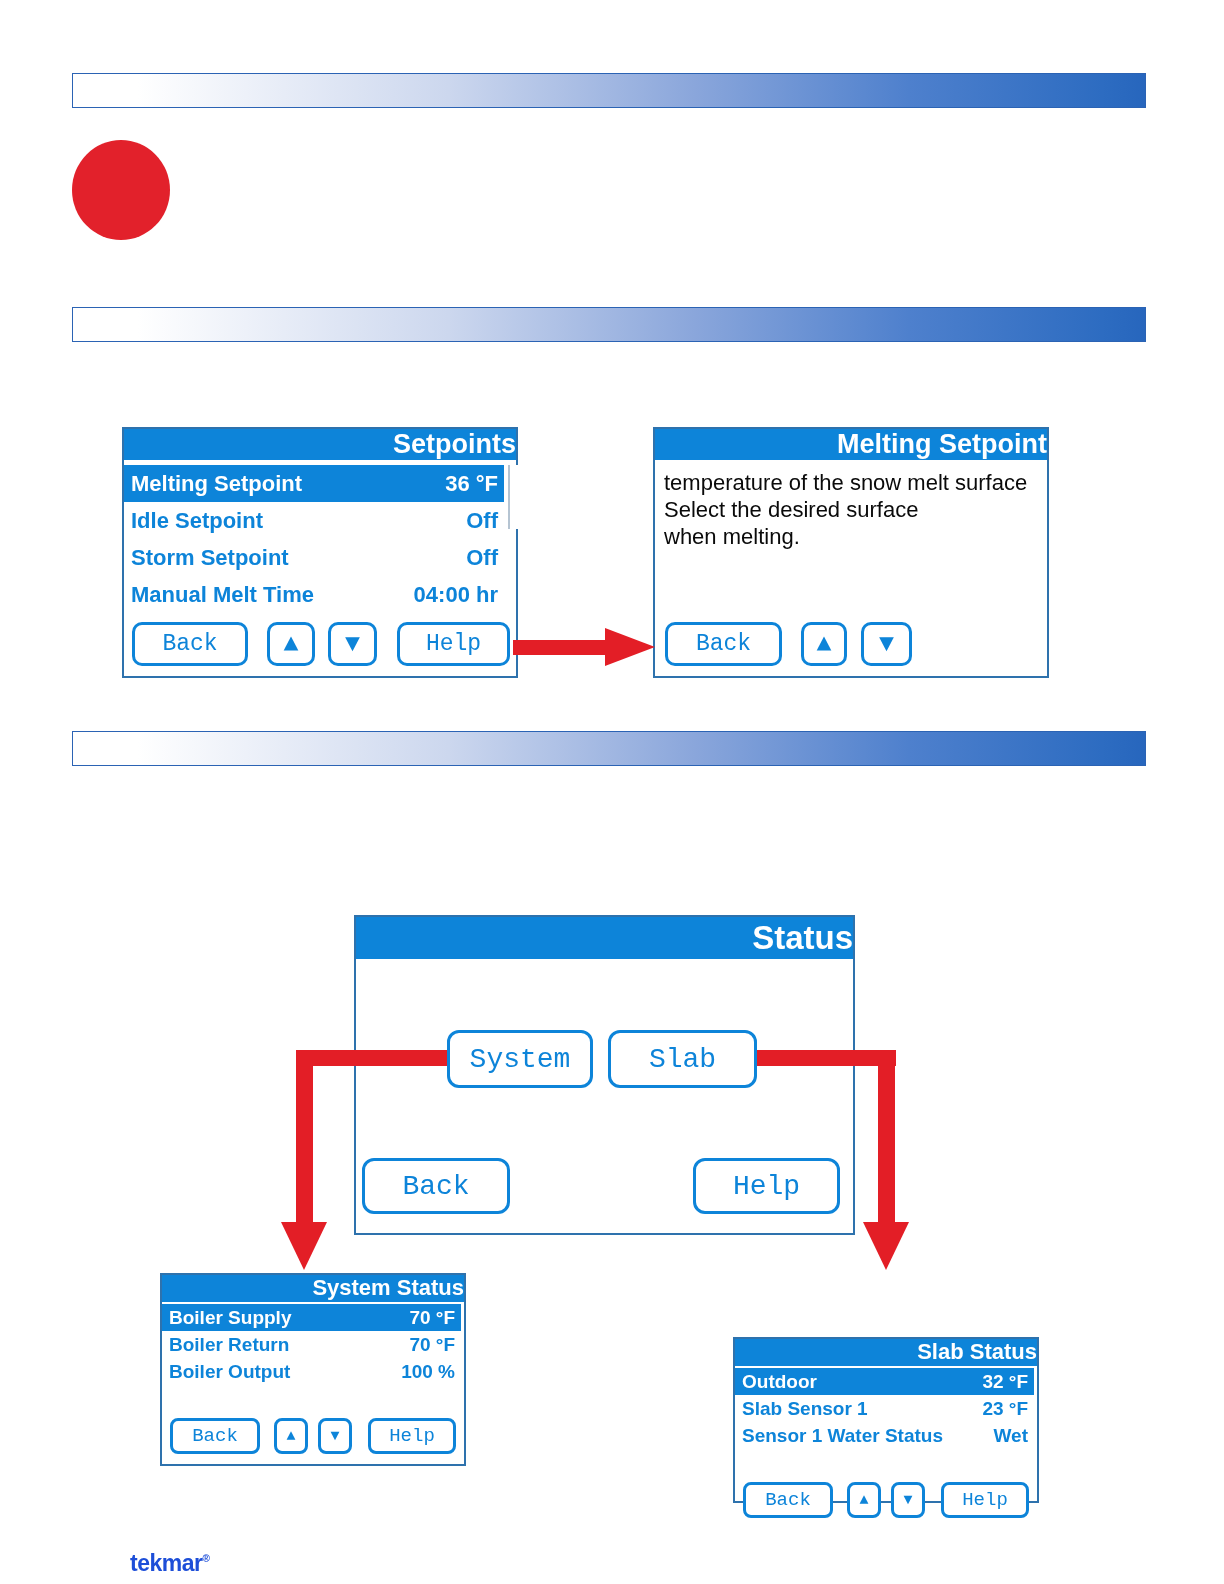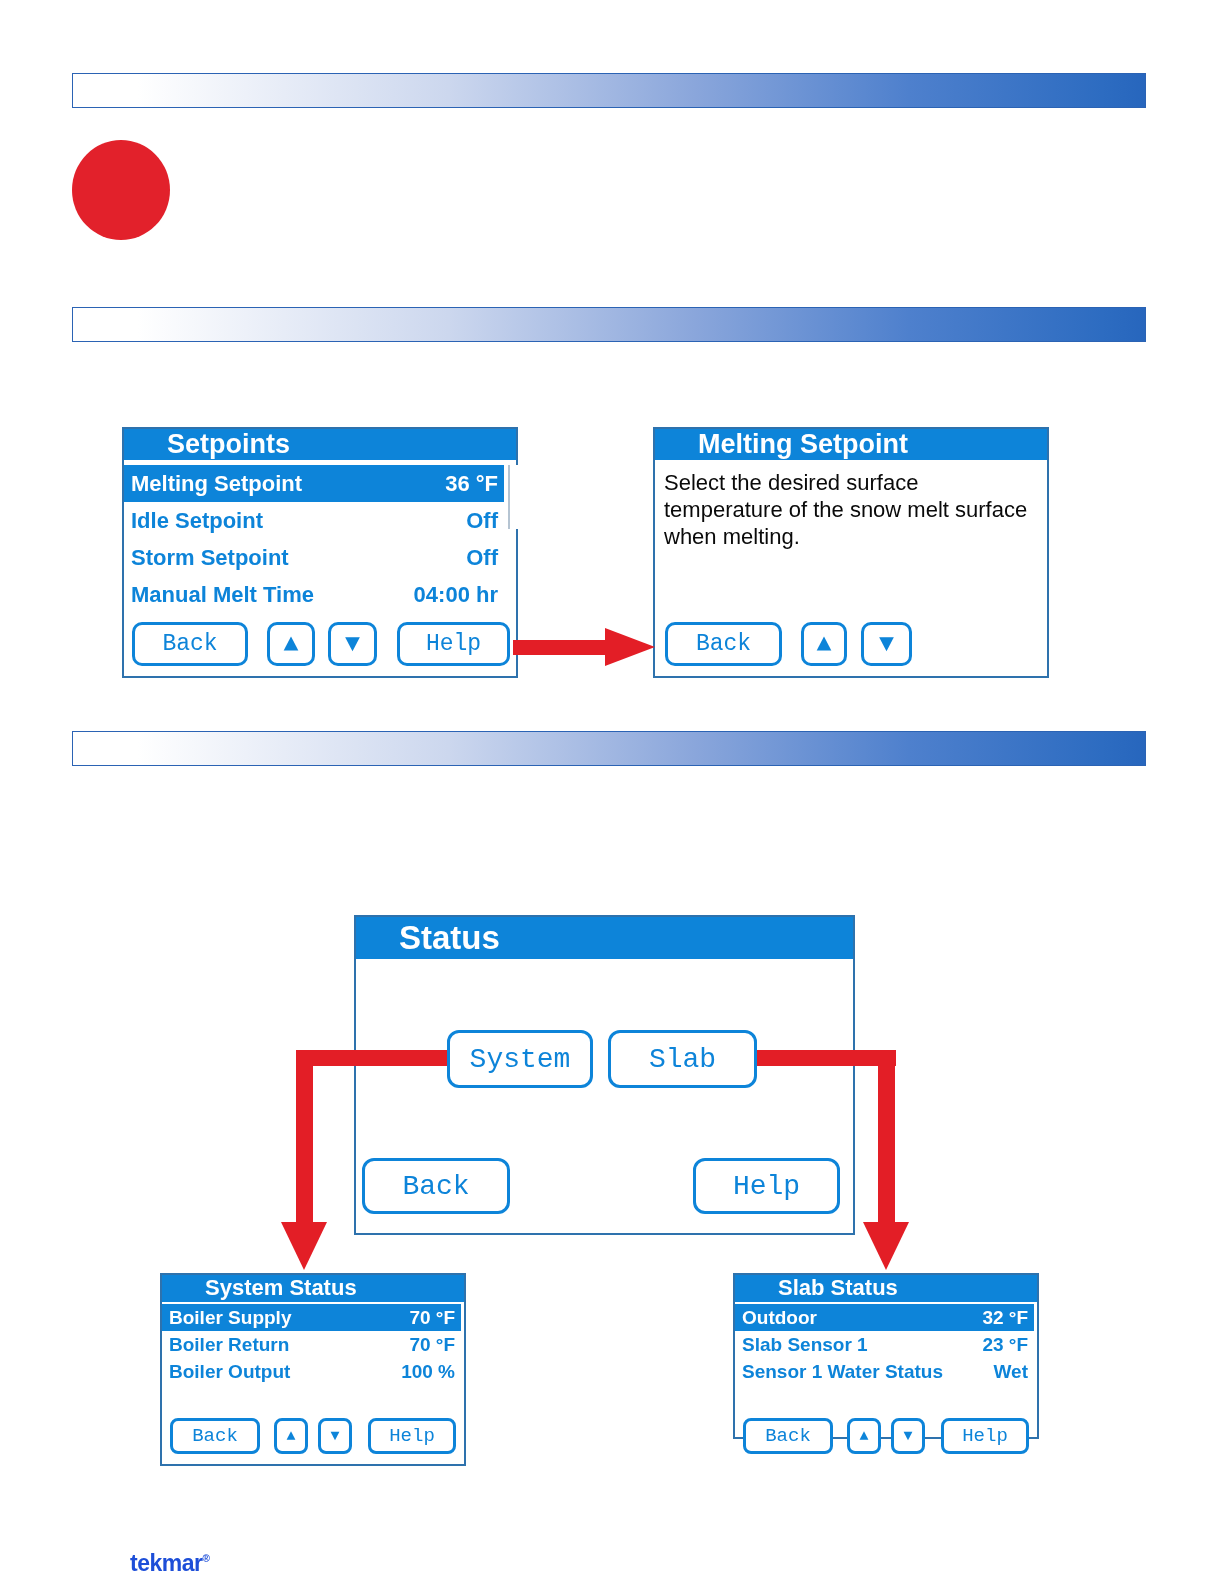--- a/index.html
+++ b/index.html
@@ -20,21 +20,21 @@
     position:absolute; left:72px; top:140px; width:98px; height:100px;
     background:#e2212b; border-radius:50%;
   }
 
   
   .screen {
     position:absolute; background:#ffffff; box-sizing:border-box;
     border:2px solid #2e72ad;
   }
   .titlebar {
-    background:#0d84d9; color:#ffffff; font-weight:bold; text-align:left;
+    background:#0d84d9; color:#ffffff; font-weight:bold; text-align:right;
     overflow:hidden; white-space:nowrap;padding-left:43px;
   }
   .tb-lg { height:31px; line-height:31px; font-size:27px; }
   .tb-xl { height:42px; line-height:42px; font-size:33px; }
   .tb-sm { height:27px; line-height:26px; font-size:22px; }
 
   .row {
     display:flex; justify-content:space-between; align-items:center;
     font-weight:bold; color:#0d84d9; box-sizing:border-box;
     padding:0 6px 0 7px; white-space:nowrap;
@@ -121,22 +121,22 @@
     </div>
   <div class="btn btn-lg" style="left:273px;width:113px">Help</div>
 </div>
 
 <div class="red" style="left:513px;top:640px;width:92px;height:15px"></div>
 <div class="tri tri-right" style="left:605px;top:628px"></div>
 
 <div class="screen" style="left:653px;top:427px;width:396px;height:251px">
   <div class="titlebar tb-lg">Melting Setpoint</div>
   <div style="position:absolute;left:9px;top:40px;font-size:22px;line-height:27px;color:#0a0a0a">
+    <div>temperature of the snow melt surface</div>
     <div>Select the desired surface</div>
-    <div>temperature of the snow melt surface</div>
     <div>when melting.</div>
   </div>
   <div class="btn btn-lg" style="left:10px;width:117px">Back</div>
   <div class="btn btn-lg" style="left:146px;width:46px">
       <span class="glyph-lg">▲</span>
     </div>
   <div class="btn btn-lg" style="left:206px;width:51px">
       <span class="glyph-lg">▼</span>
     </div>
 </div>
@@ -176,21 +176,21 @@
   <div class="btn btn-sm" style="left:8px;width:90px">Back</div>
   <div class="btn btn-sm" style="left:112px;width:34px">
       <span class="glyph-sm">▲</span>
     </div>
   <div class="btn btn-sm" style="left:156px;width:34px">
       <span class="glyph-sm">▼</span>
     </div>
   <div class="btn btn-sm" style="left:206px;width:88px">Help</div>
 </div>
 
-<div class="screen" style="left:733px;top:1273px;width:306px;height:166px">
+<div class="screen" style="left:733px;top:1337px;width:306px;height:166px">
   <div class="titlebar tb-sm">Slab Status</div>
   <div class="list-sm sm-list">
     <div class="row hl">
       <span>Outdoor</span>
       <span>32 °F</span>
     </div>
     <div class="row">
       <span>Slab Sensor 1</span>
       <span>23 °F</span>
     </div>

